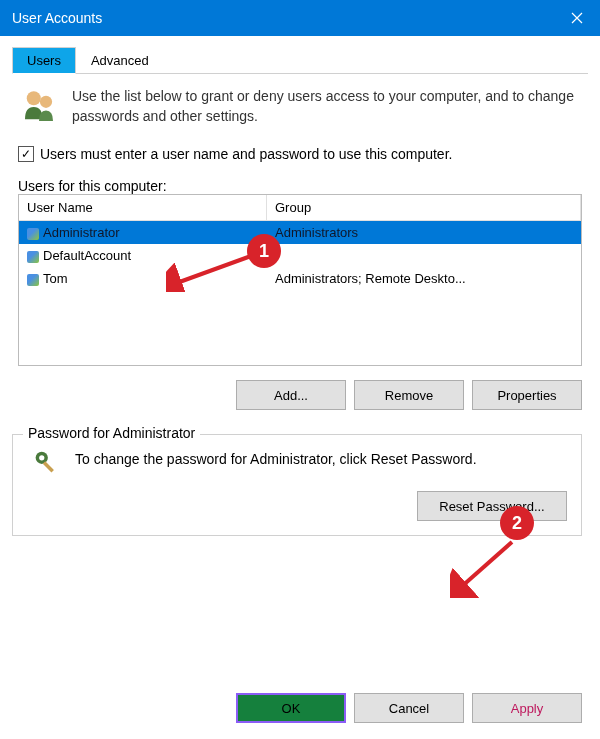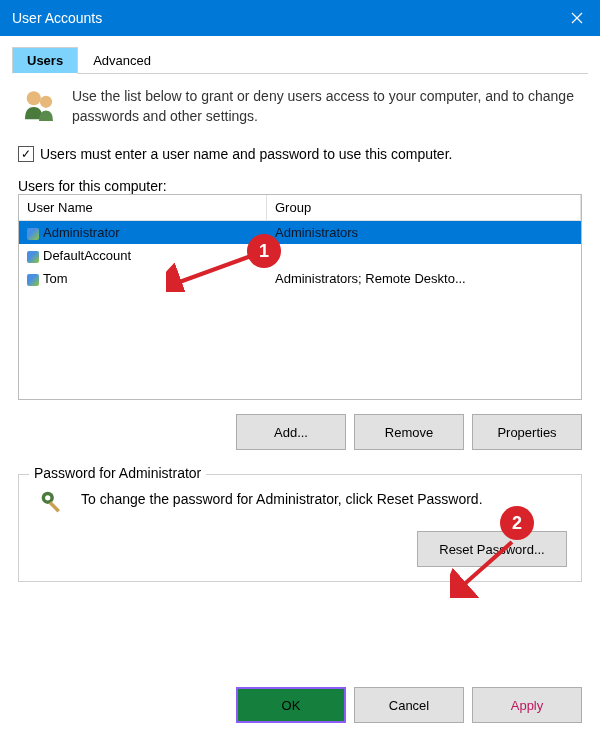--- a/index.html
+++ b/index.html
@@ -3,38 +3,38 @@
   <meta charset="utf-8">
   <style>
     * { box-sizing: border-box; font-family: "Segoe UI", Arial, sans-serif; }
     body { margin: 0; background: #fff; width: 600px; height: 739px; overflow: hidden; }
     .titlebar { background: #0078d7; color: #ffffff; height: 36px; display: flex; align-items: center; padding: 0 12px; position: relative; }
     .titlebar-text { font-size: 14px; }
     .close-btn { position: absolute; right: 0; top: 0; width: 46px; height: 36px; display: flex; align-items: center; justify-content: center; font-size: 16px; cursor: pointer; }
     .content { padding: 10px 12px 0 12px; }
     .tabs { display: flex; border-bottom: 1px solid #d0d0d0; margin-bottom: 8px; }
     .tab { padding: 5px 14px; font-size: 13px; border: 1px solid transparent; border-bottom: none; cursor: pointer; position: relative; top: 1px; }
-    .tab.active { background: #7dd3fc; border-color: #d0d0d0; border-bottom: 1px solid #fff; font-weight: bold; }
+    .tab.active { background: #0ea5e9; border-color: #d0d0d0; border-bottom: 1px solid #fff; }
     .intro { display: flex; align-items: flex-start; gap: 12px; margin: 12px 6px 18px 6px; }
     .intro-text { font-size: 14px; line-height: 1.45; color: #333; }
     .checkbox-row { display: flex; align-items: center; gap: 6px; margin: 0 6px 16px 6px; font-size: 14px; }
     .checkbox { width: 16px; height: 16px; border: 1px solid #555; display: flex; align-items: center; justify-content: center; font-size: 12px; }
     .section-label { font-size: 14px; margin: 0 6px 0 6px; }
-    .list-container { border: 1px solid #bbb; margin: 0 6px; height: 206px; background: #fff; }
+    .list-container { border: 1px solid #bbb; margin: 0 6px; height: 172px; background: #fff; }
     .list-header { display: flex; background: #fff; border-bottom: 1px solid #e0e0e0; font-size: 13px; }
     .list-header .col { padding: 5px 8px; border-right: 1px solid #e0e0e0; }
     .col-name { width: 248px; }
     .col-group { flex: 1; }
     .list-row { display: flex; font-size: 13px; padding: 2px 0; }
     .list-row.selected { background: #0078d7; color: #0f172a; }
     .list-row .col { padding: 2px 8px; white-space: nowrap; overflow: hidden; text-overflow: ellipsis; }
     .user-icon { display: inline-block; width: 12px; height: 12px; margin-right: 4px; background: linear-gradient(135deg, #4a90e2 40%, #8cc63f 100%); border-radius: 2px; vertical-align: middle; }
     .button-row { display: flex; justify-content: flex-end; gap: 8px; margin: 14px 6px 0 6px; }
-    .btn { width: 110px; height: 36px; font-size: 13px; background: #e1e1e1; border: 1px solid #adadad; cursor: pointer; display: flex; align-items: center; justify-content: center; }
-    .fieldset { border: 1px solid #d0d0d0; margin: 24px 6px 0 6px; padding: 14px 14px 14px 14px; position: relative; }
+    .btn { width: 110px; height: 30px; font-size: 13px; background: #e1e1e1; border: 1px solid #adadad; cursor: pointer; display: flex; align-items: center; justify-content: center; }
+    .fieldset { border: 1px solid #d0d0d0; margin: 24px 6px 0 0; padding: 14px 14px 14px 14px; position: relative; }
     .fieldset-legend { position: absolute; top: -10px; left: 10px; background: #fff; padding: 0 5px; font-size: 14px; }
     .pw-row { display: flex; align-items: flex-start; gap: 14px; }
     .pw-text { font-size: 14px; line-height: 1.45; flex: 1; }
     .pw-button-row { display: flex; justify-content: flex-end; margin-top: 14px; }
     .bottom-buttons { position: absolute; bottom: 16px; right: 18px; display: flex; gap: 8px; }
     .btn.primary { border: 2px solid #8b5cf6; background: #15803d; }
     .btn.disabled { color: #be185d; cursor: default; }
     .annotation-badge { position: absolute; width: 34px; height: 34px; background: #d8232a; color: #fff; border-radius: 50%; display: flex; align-items: center; justify-content: center; font-size: 18px; font-weight: bold; z-index: 10; }
     .arrow { position: absolute; z-index: 9; }
     .people-icon { width: 42px; height: 42px; flex-shrink: 0; }

